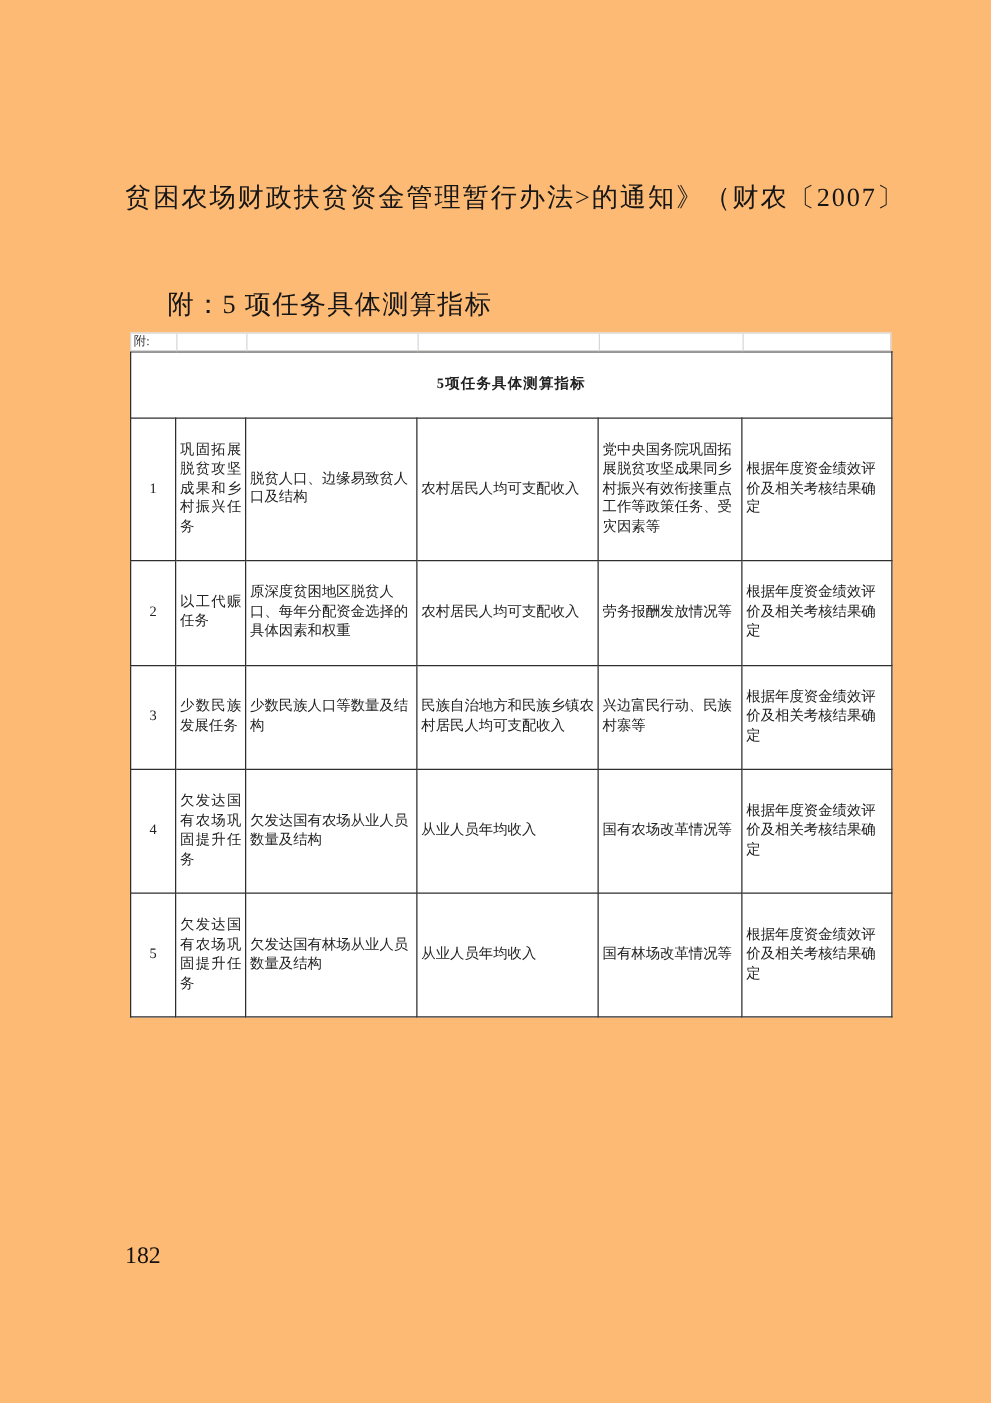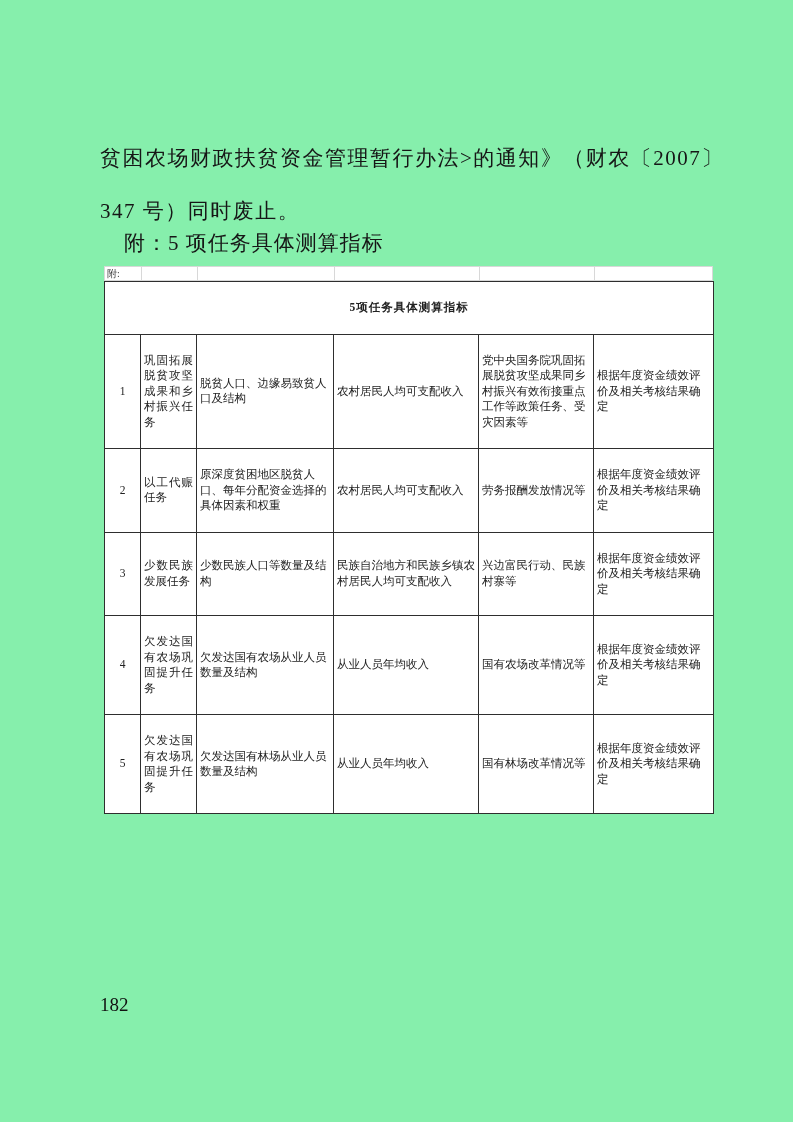--- a/index.html
+++ b/index.html
@@ -1,37 +1,37 @@
 <!DOCTYPE html>
 <html><head>
 <meta charset="utf-8">
 <style>
   html,body{margin:0;padding:0;background:#e8e8e8;}
   .page{
     position:relative;
     width:793px;height:1122px;
-    background:#86efac;
+    background:#fdba74;
     margin:0 auto;
     overflow:hidden;
     font-family:"Liberation Serif", serif;
     color:#1a1a1a;
   }
   
   .doc-line{
     position:absolute;
     left:100px;
     width:600px;
     font-size:21px;
     letter-spacing:1.5px;
     white-space:nowrap;
     color:#161616;
   }
   .doc-line.l1{top:144px;}
   .doc-line.l2{top:197px;}
-  .doc-line.attach{top:229px;left:124px;font-size:21px;letter-spacing:1px;}
+  .doc-line.attach{top:229px;left:134px;font-size:21px;letter-spacing:1px;}
 
   
   .sheet{
     position:absolute;
     left:104px;top:266px;width:609px;
     font-family:"Liberation Serif", serif;
   }
   .strip{
     position:relative;
     height:15px;
@@ -99,21 +99,20 @@
     left:100px;top:994px;
     font-size:19px;color:#111;
   }
 </style>
 </head>
 <body>
 
 <div class="page">
 
   <div class="doc-line l1">贫困农场财政扶贫资金管理暂行办法&gt;的通知》（财农〔2007〕</div>
-  <div class="doc-line l2">347 号）同时废止。</div>
   <div class="doc-line attach">附：5 项任务具体测算指标</div>
 
   <div class="sheet">
 
     <div class="strip">
       <span class="corner">附:</span>
       <span class="vline" style="left:36px"></span>
       <span class="vline" style="left:92px"></span>
       <span class="vline" style="left:229px"></span>
       <span class="vline" style="left:374px"></span>

